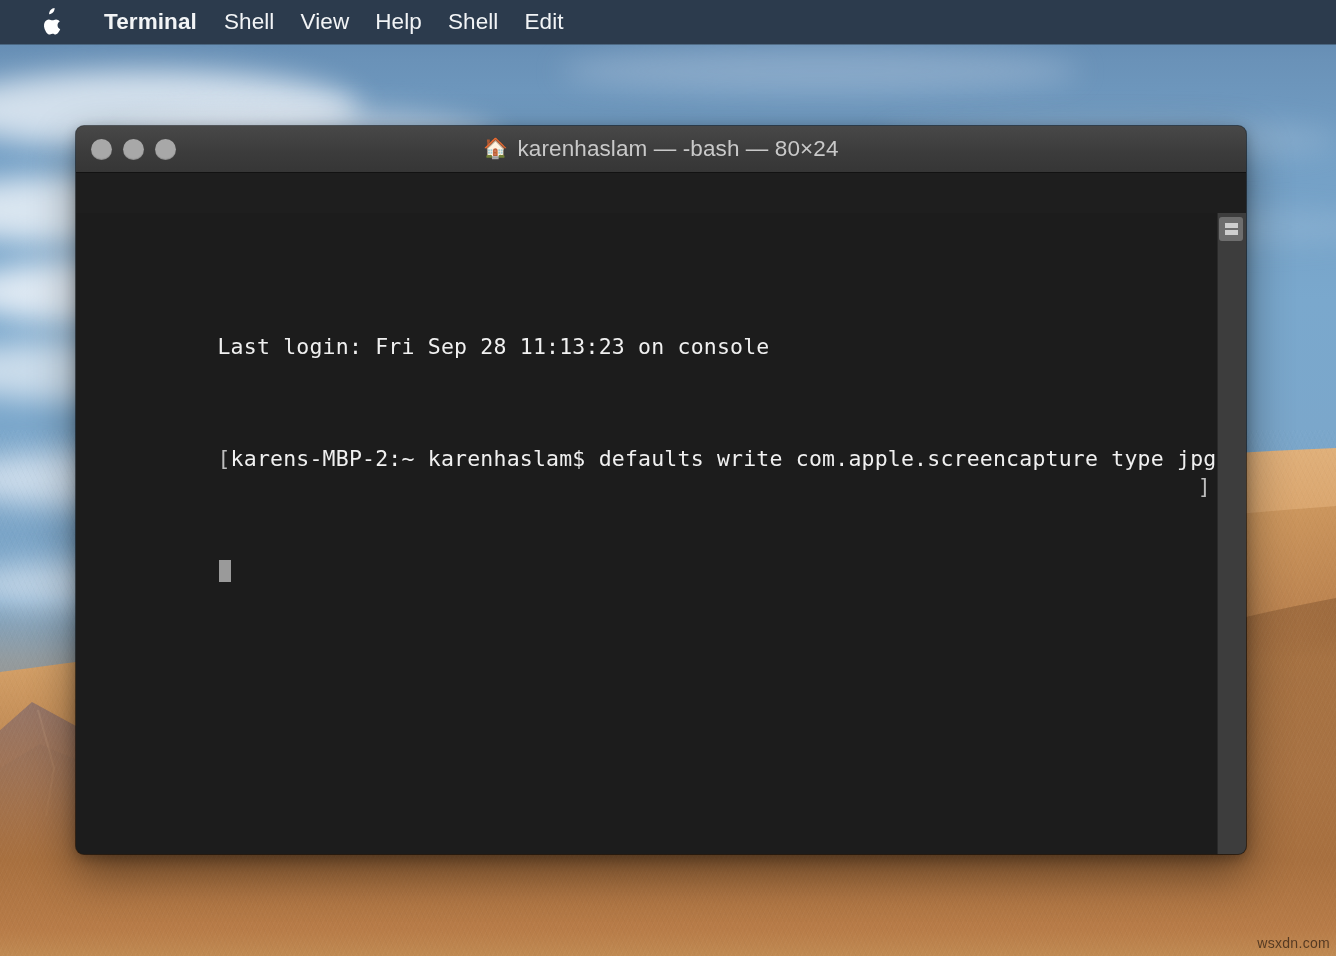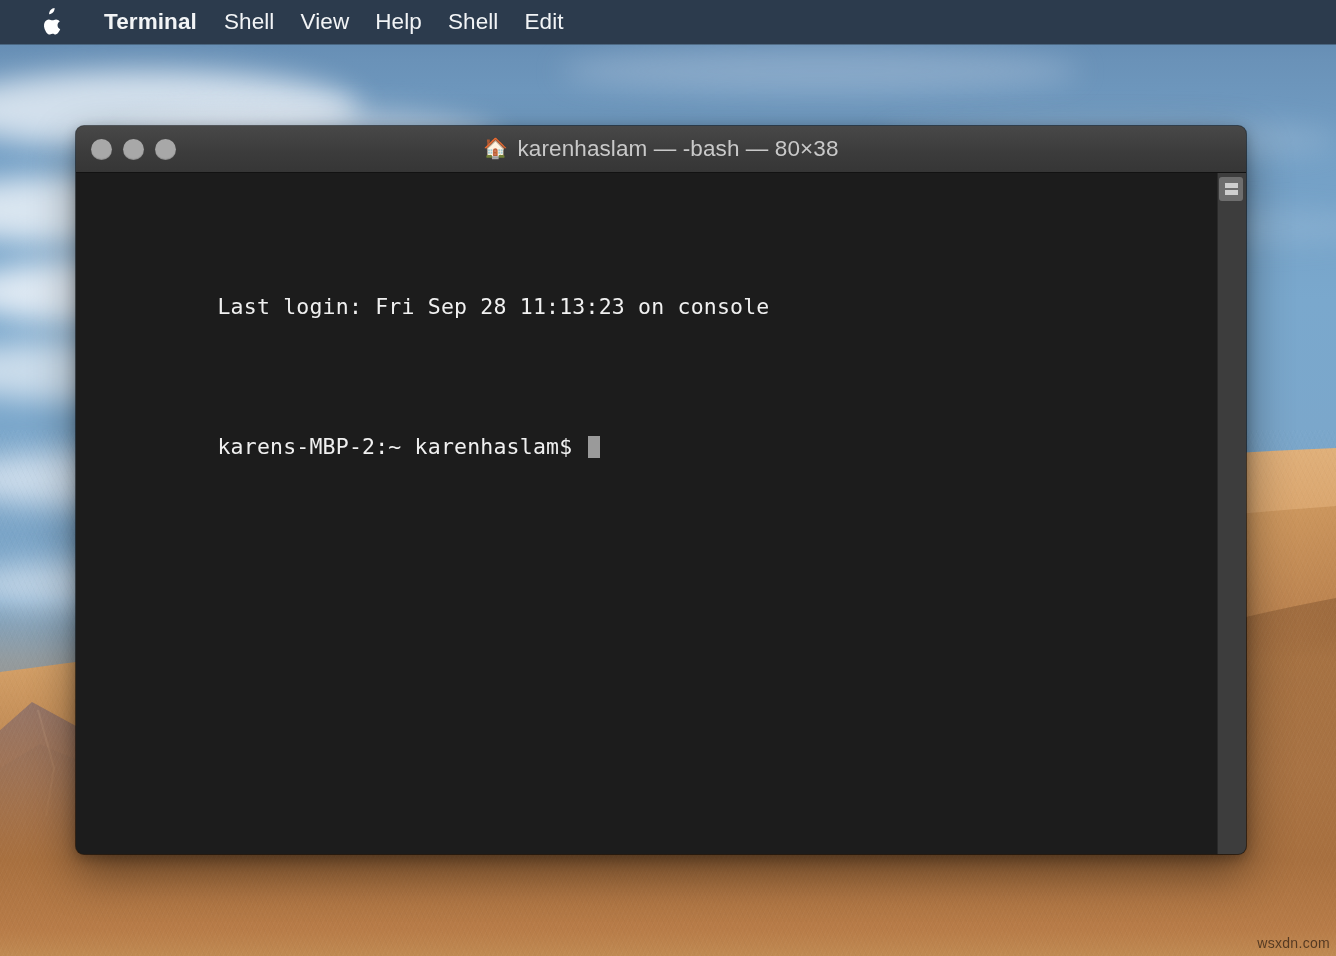--- a/index.html
+++ b/index.html
@@ -203,20 +203,21 @@
     white-space: nowrap;
     user-select: none;
   }
   #home-icon { font-size: 20px; line-height: 1; display: inline-block; transform: translateY(-1px); }
 
   #terminal-body {
     position: relative;
     height: 681px;
     background: #1c1c1c;
     display: flex;
+    margin-top: 40px;
   }
 
   #terminal-text {
     flex: 1 1 auto;
     padding: 8px 0 0 10px;
     font-family: "DejaVu Sans Mono", "Liberation Mono", monospace;
     font-size: 21.5px;
     line-height: 28px;
     color: #f0f0f0;
     white-space: pre;
@@ -378,34 +379,37 @@
   <div id="terminal-window">
 
     <div id="title-bar">
       <div id="traffic-lights">
         <div class="tl"></div>
         <div class="tl"></div>
         <div class="tl"></div>
       </div>
       <div id="title-text">
         <span id="home-icon">🏠</span>
-        <span>karenhaslam — -bash — 80×38</span>
+        <span>karenhaslam — -bash — 80×24</span>
       </div>
     </div>
 
     <div id="terminal-body">
       <div id="terminal-text">
 
         <div class="term-line">
           <span>Last login: Fri Sep 28 11:13:23 on console</span>
         </div>
 
-
         <div class="term-line">
-          <span>karens-MBP-2:~ karenhaslam$ </span><span class="cursor-block"></span>
+          <span class="bracket">[</span><span>karens-MBP-2:~ karenhaslam$ defaults write com.apple.screencapture type jpg</span><span class="line2-close">]</span>
+        </div>
+
+        <div class="term-line">
+          <span class="cursor-block"></span>
         </div>
 
       </div>
 
       <div id="scroll-gutter">
         <div id="split-pane-button">
           <div class="sp-bar"></div>
           <div class="sp-bar"></div>
         </div>
       </div>

